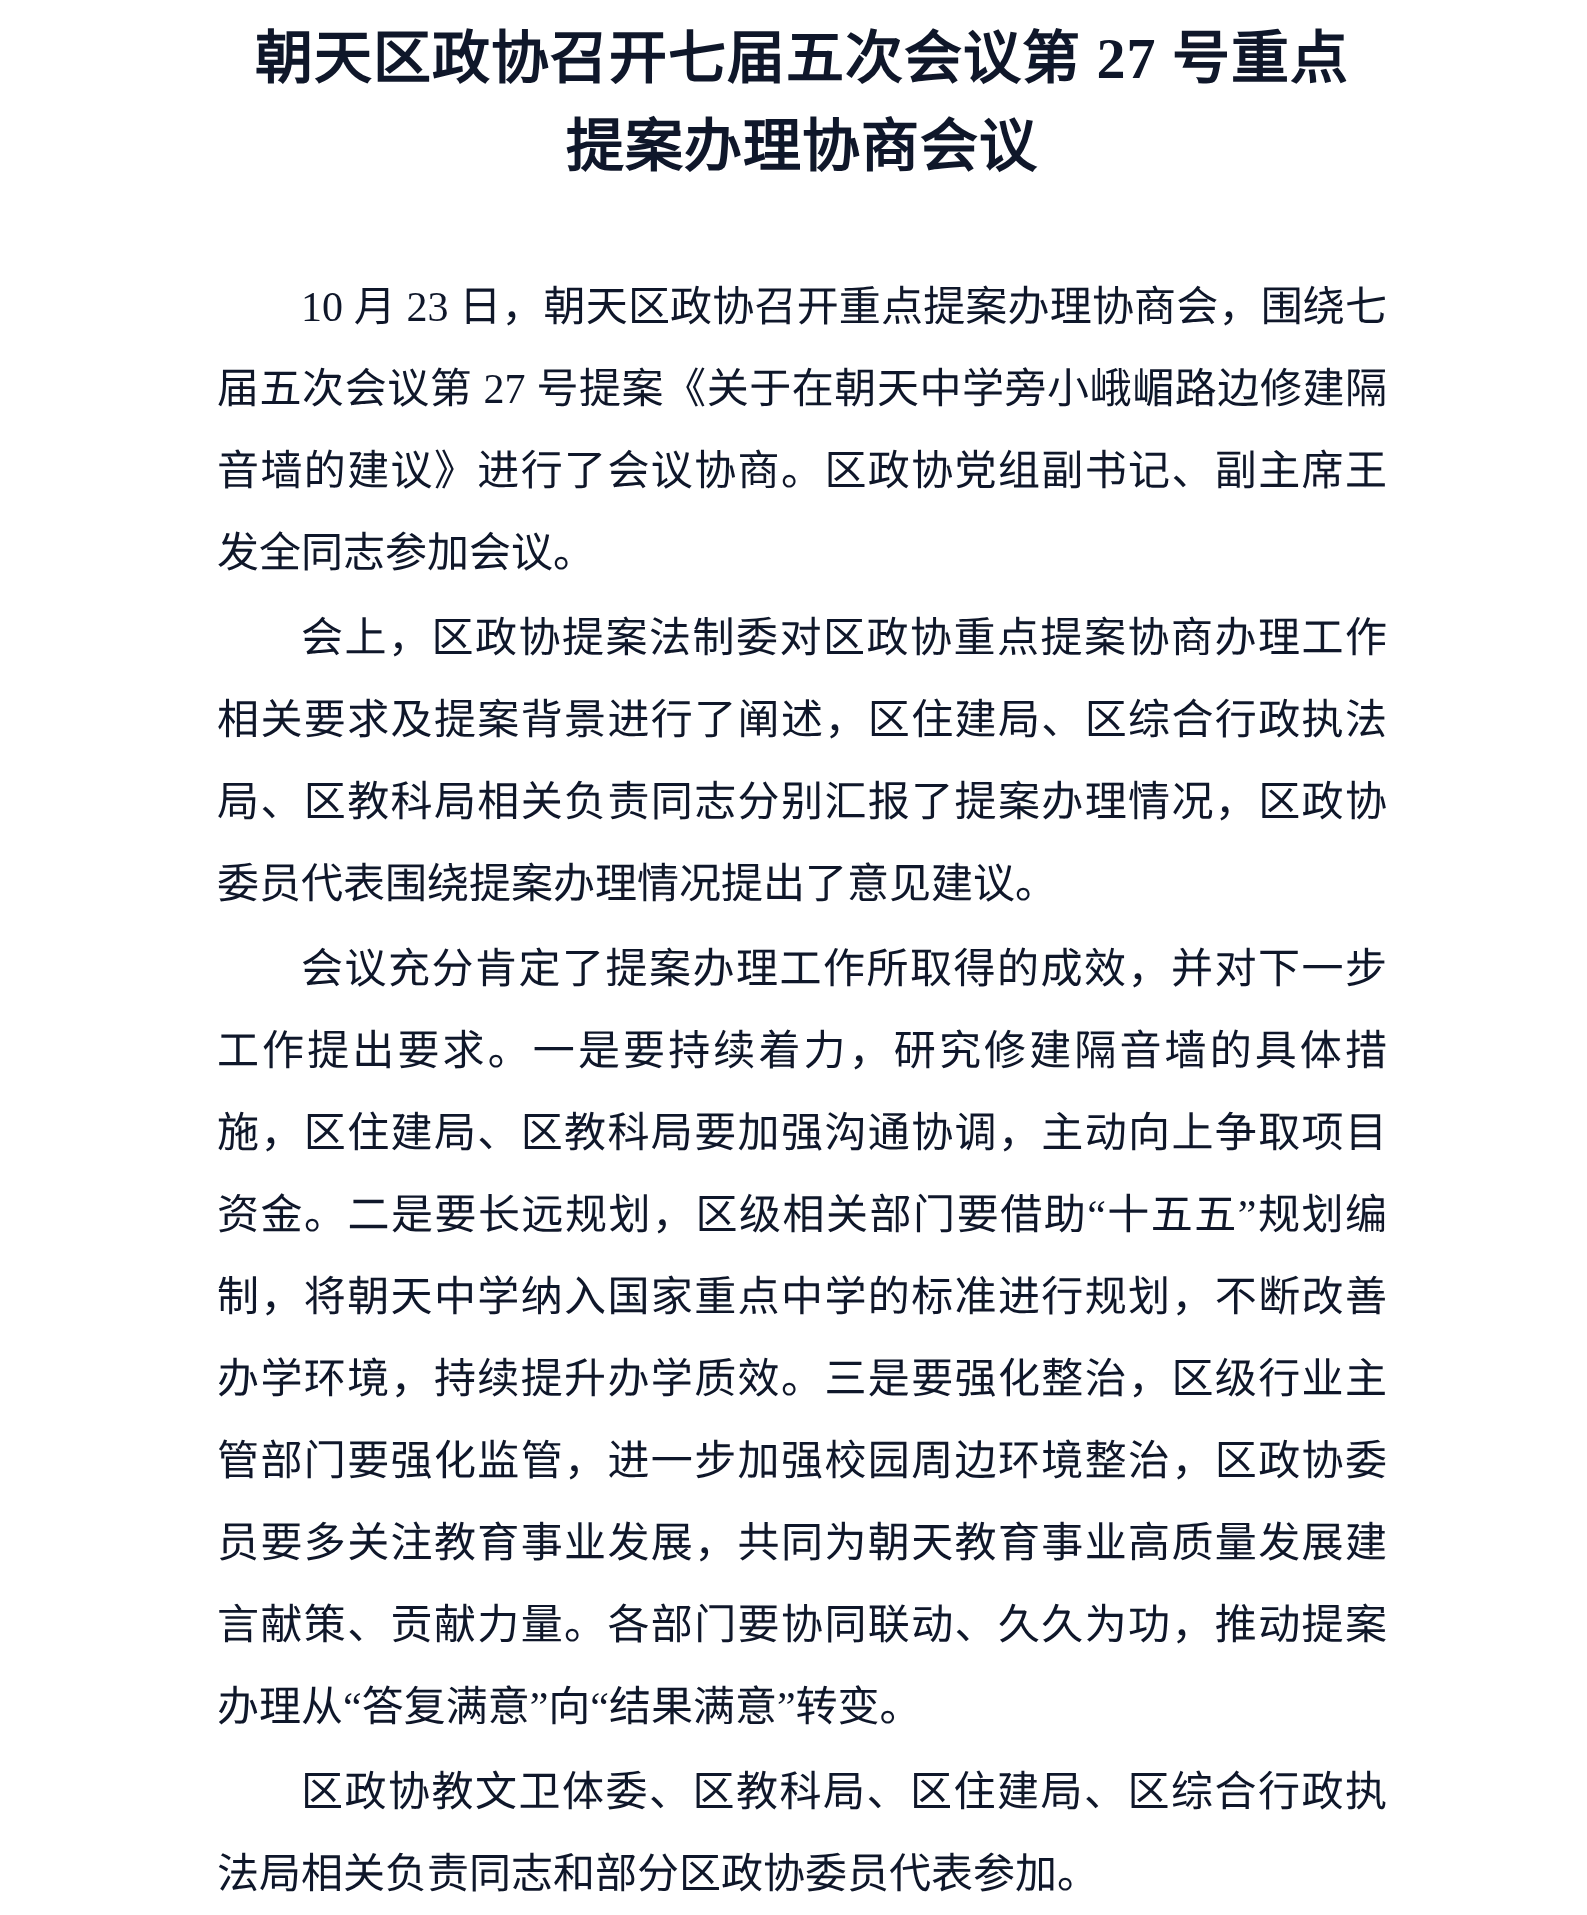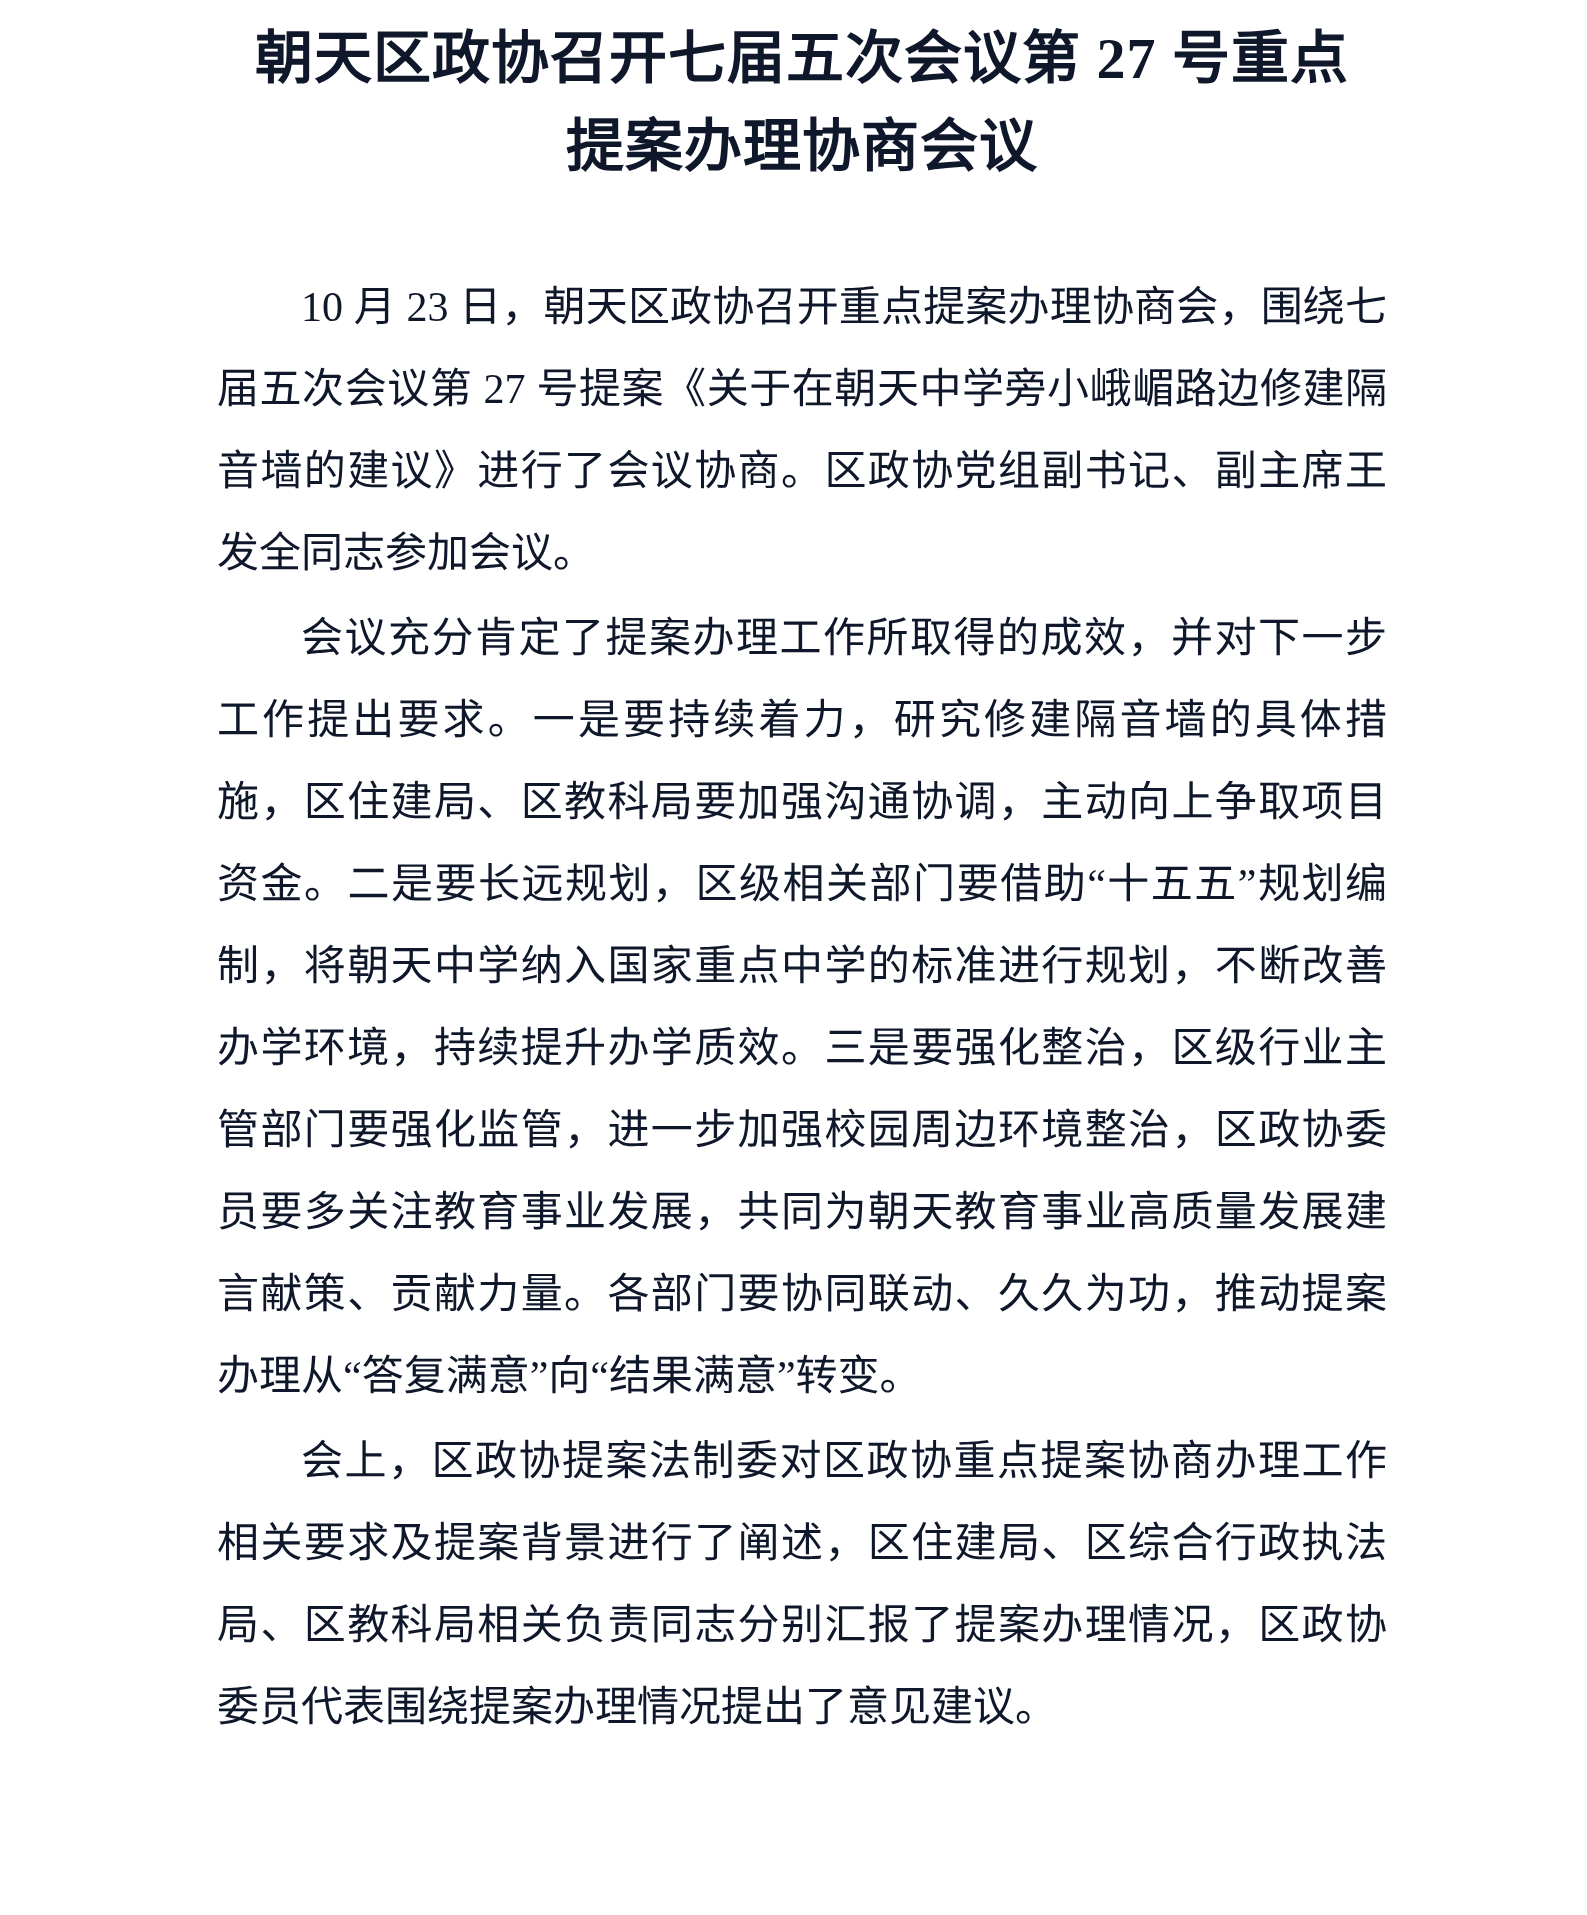--- a/index.html
+++ b/index.html
@@ -47,16 +47,17 @@
 <body>
 
 <div class="page">
   <h1 class="doc-title">
     <span class="title-line">朝天区政协召开七届五次会议第 27 号重点</span>
     <span class="title-line">提案办理协商会议</span>
   </h1>
 
   <div class="doc-body">
     <p>10 月 23 日，朝天区政协召开重点提案办理协商会，围绕七届五次会议第 27 号提案《关于在朝天中学旁小峨嵋路边修建隔音墙的建议》进行了会议协商。区政协党组副书记、副主席王发全同志参加会议。</p>
+    <p>会上，区政协提案法制委对区政协重点提案协商办理工作相关要求及提案背景进行了阐述，区住建局、区综合行政执法局、区教科局相关负责同志分别汇报了提案办理情况，区政协委员代表围绕提案办理情况提出了意见建议。</p>
     <p>会议充分肯定了提案办理工作所取得的成效，并对下一步工作提出要求。一是要持续着力，研究修建隔音墙的具体措施，区住建局、区教科局要加强沟通协调，主动向上争取项目资金。二是要长远规划，区级相关部门要借助“十五五”规划编制，将朝天中学纳入国家重点中学的标准进行规划，不断改善办学环境，持续提升办学质效。三是要强化整治，区级行业主管部门要强化监管，进一步加强校园周边环境整治，区政协委员要多关注教育事业发展，共同为朝天教育事业高质量发展建言献策、贡献力量。各部门要协同联动、久久为功，推动提案办理从“答复满意”向“结果满意”转变。</p>
-    <p>会上，区政协提案法制委对区政协重点提案协商办理工作相关要求及提案背景进行了阐述，区住建局、区综合行政执法局、区教科局相关负责同志分别汇报了提案办理情况，区政协委员代表围绕提案办理情况提出了意见建议。</p>
+    <p>区政协教文卫体委、区教科局、区住建局、区综合行政执法局相关负责同志和部分区政协委员代表参加。</p>
   </div>
 </div>
 
 </body></html>

